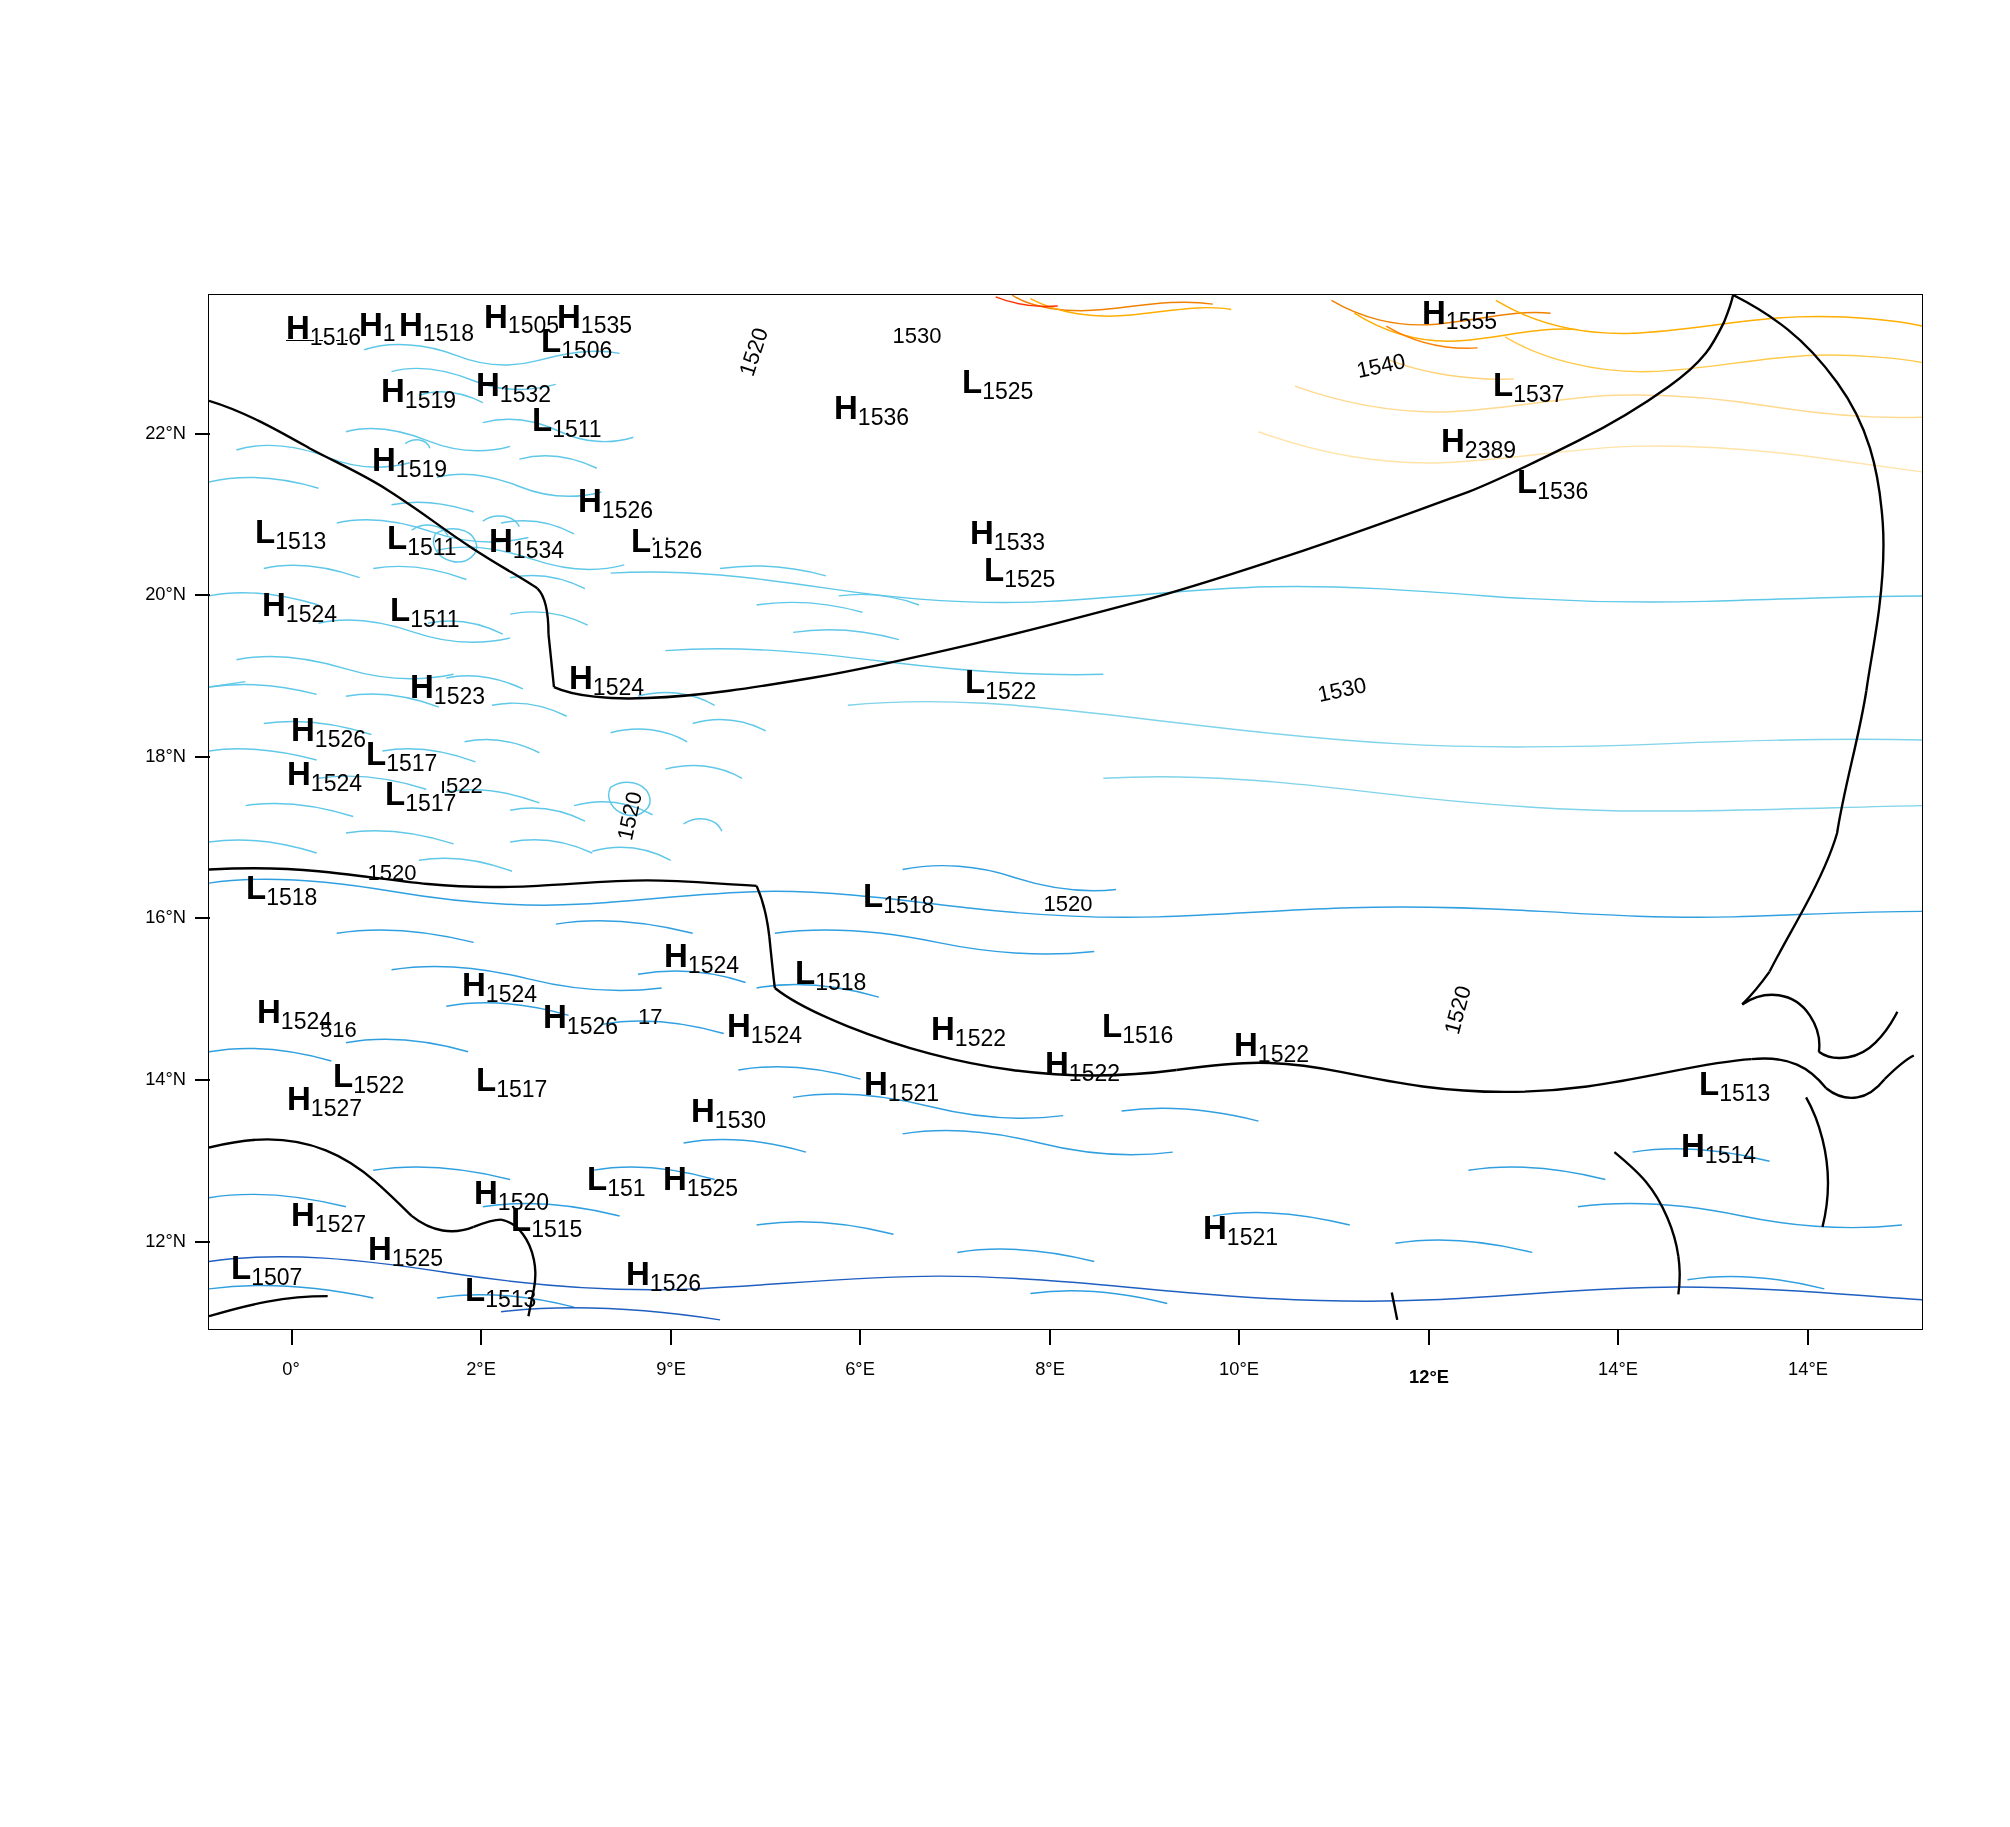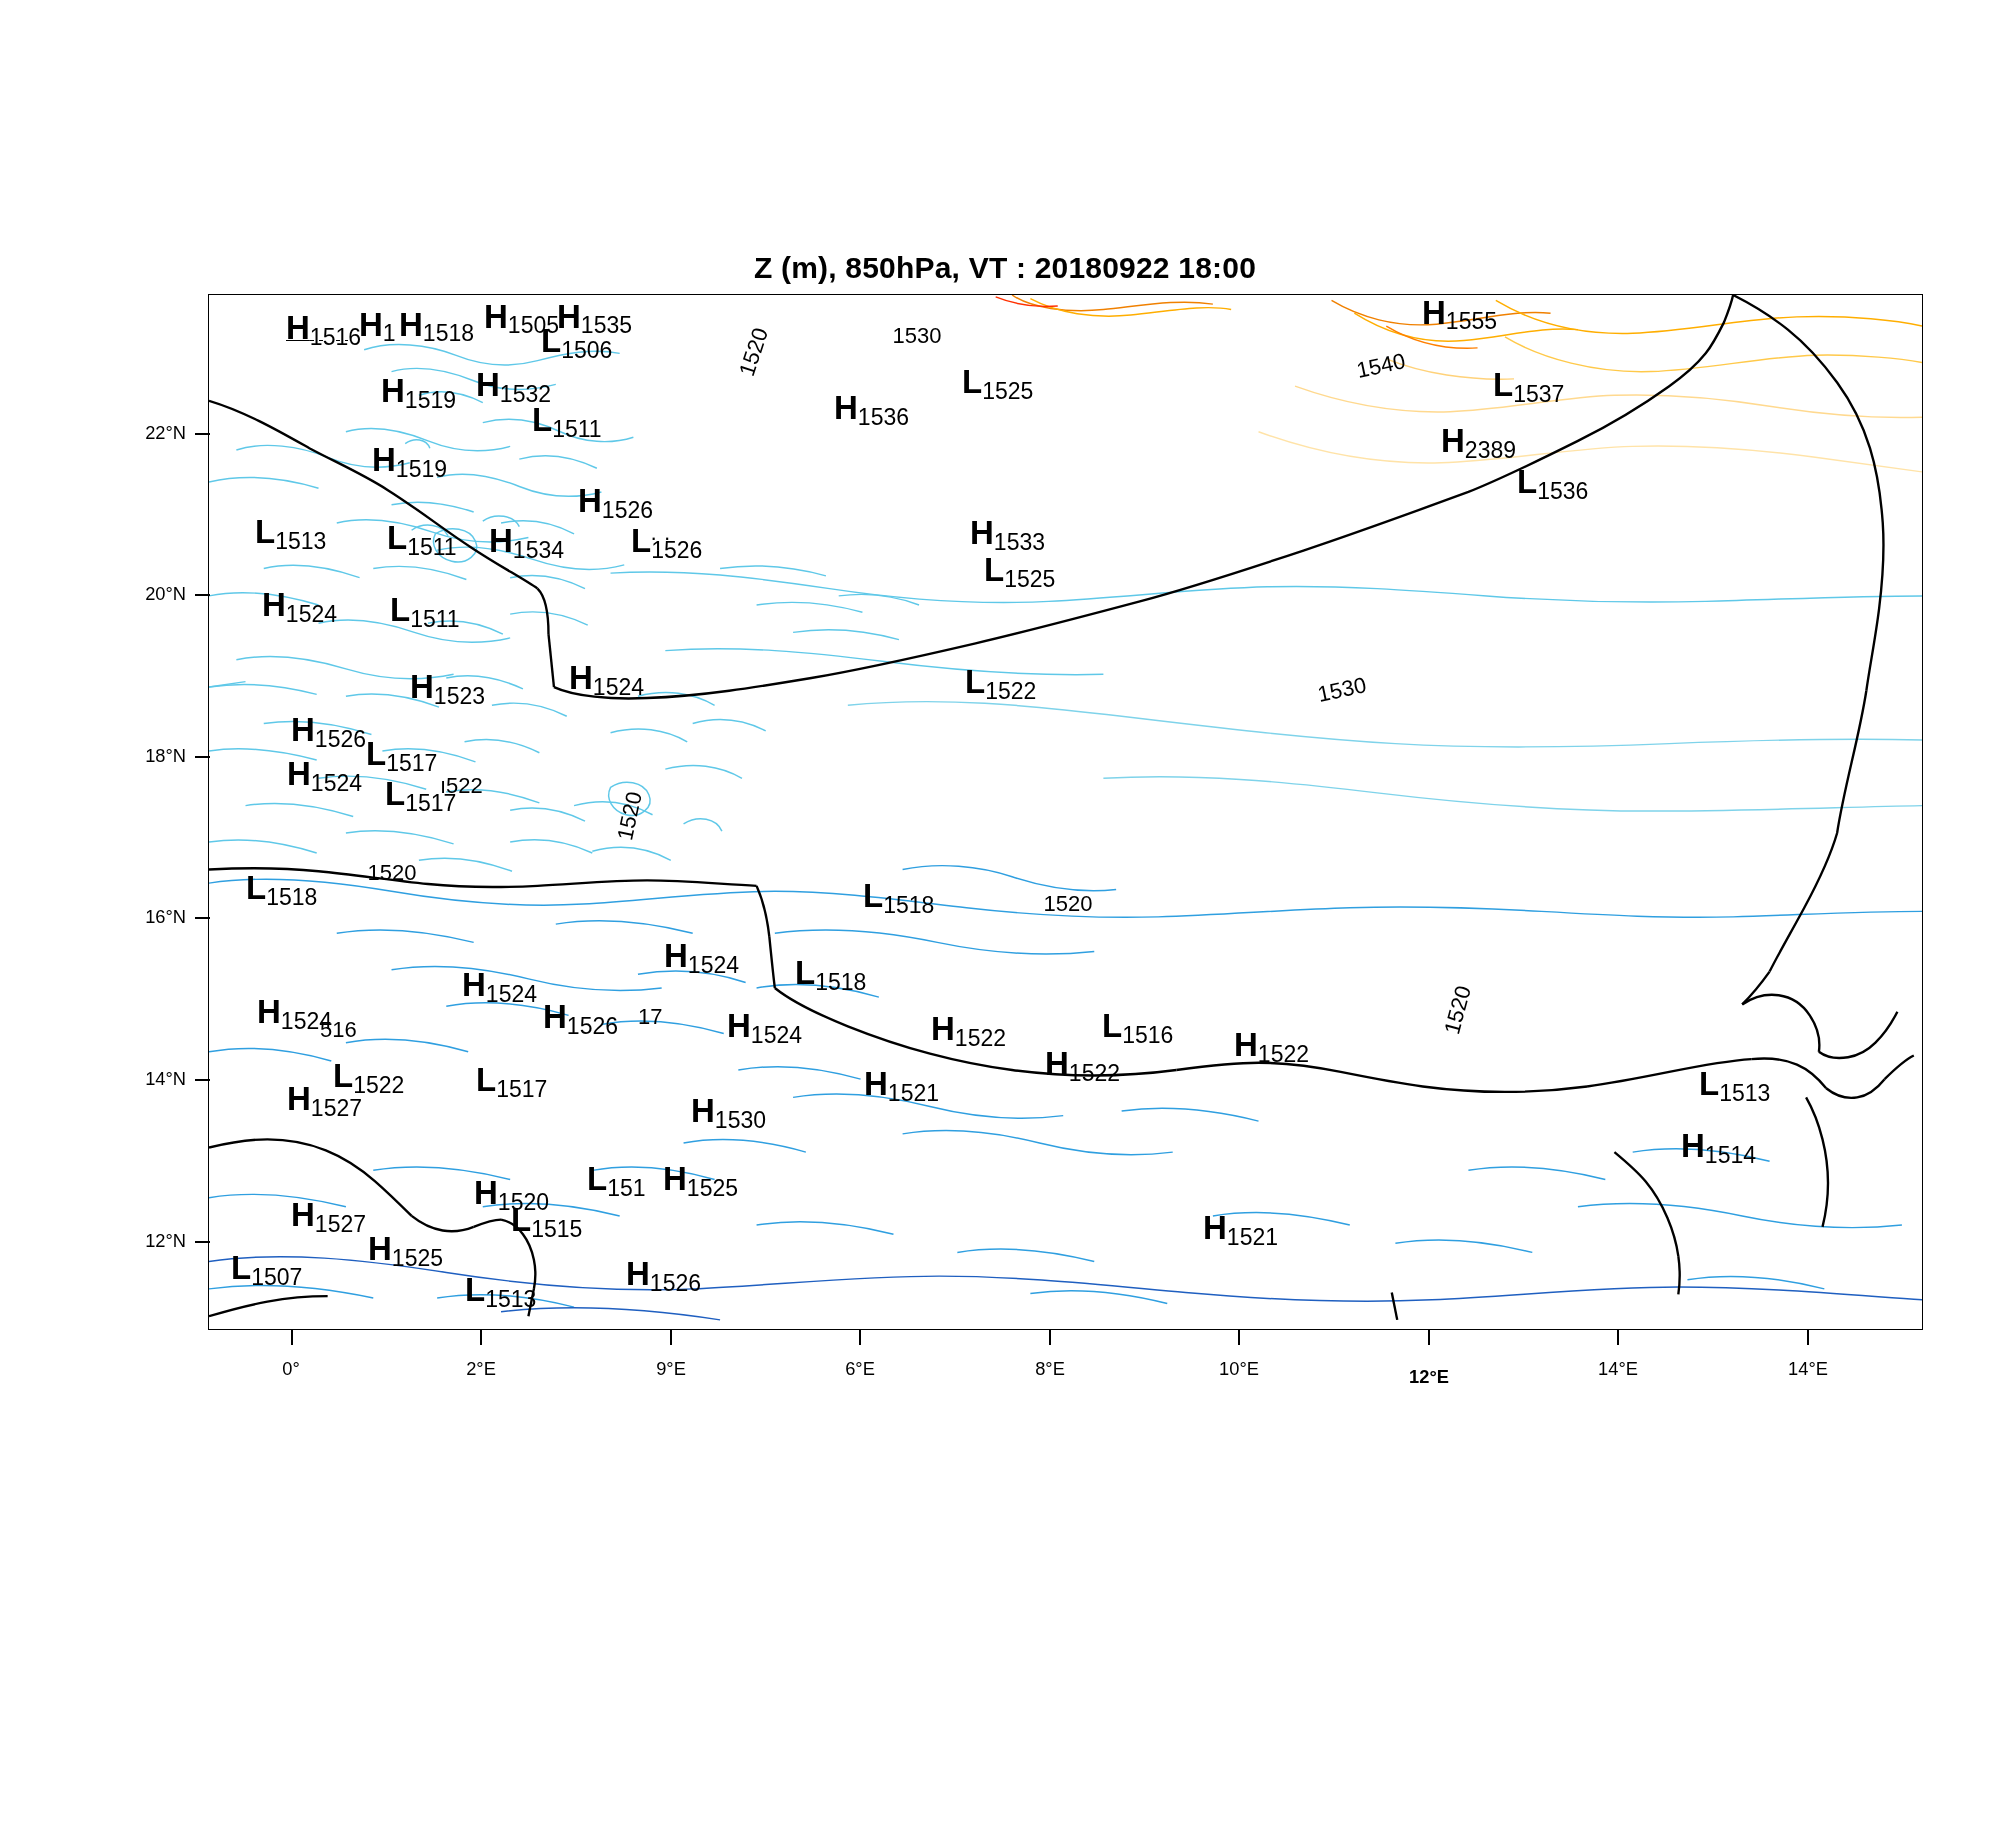--- a/index.html
+++ b/index.html
@@ -91,21 +91,20 @@
     font-size: 22px;
     color: #000;
     white-space: nowrap;
   }
 </style>
 </head>
 <body>
 
 <div id="figure">
 
-  <div id="chart-title">Z (m), 850hPa, VT : 20180922  18:00</div>
 
   <div id="plot-area">
     <svg id="map-svg" viewBox="0 0 1877 1134" preserveAspectRatio="none">
 
       <g fill="none" stroke-width="1.6">
 
         <path d="M880,0 C900,14 940,20 980,16 C1020,12 1060,4 1100,10" stroke="#f08000"></path>
         <path d="M900,4 C930,20 970,26 1010,22 C1050,18 1090,10 1120,16" stroke="#ffae00"></path>
         <path d="M862,2 C882,10 905,14 930,12" stroke="#ff3000"></path>
         <path d="M1230,6 C1260,24 1300,36 1345,32 C1390,28 1430,16 1470,20" stroke="#f08000"></path>

